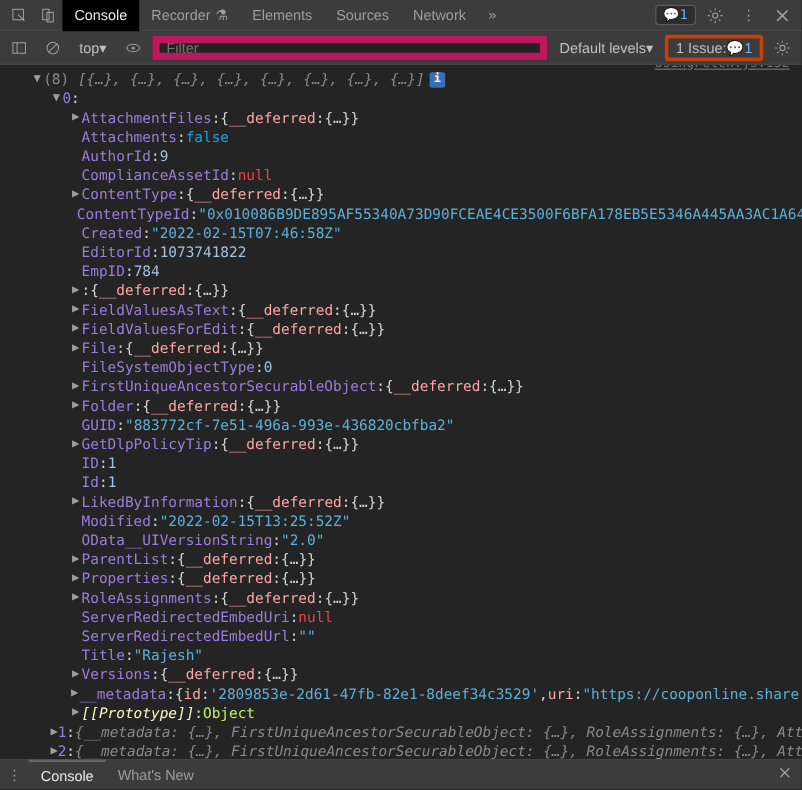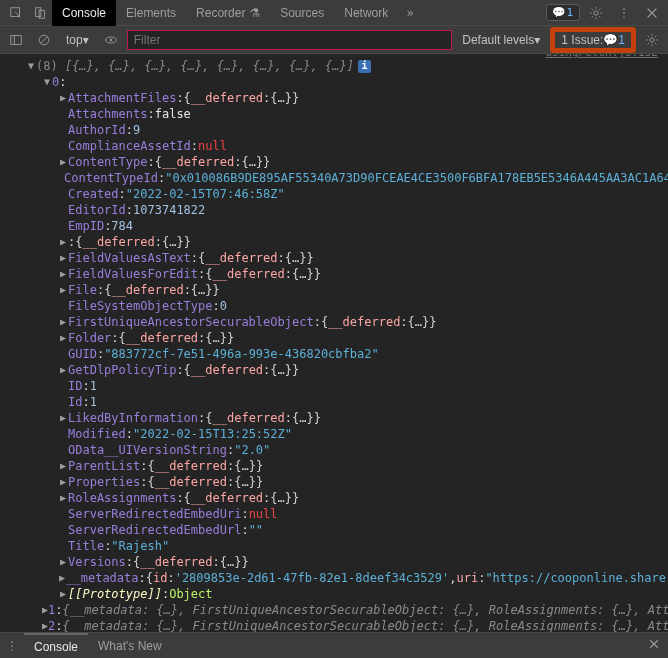--- a/index.html
+++ b/index.html
@@ -87,21 +87,21 @@
   color: #c0c0c0;
   font-family: "Segoe UI", sans-serif;
   font-size: 12px;
   cursor: pointer;
   display: flex;
   align-items: center;
   justify-content: center;
 }
 .sub-toolbar input.filter {
   background: #242424;
-  border: 1px solid #be185d;
+  border: 6px solid #be185d;
   color: #d4d4d4;
   padding: 3px 6px;
   font-size: 12px;
   flex: 1;
   min-width: 100px;
   height: 20px;
 }
 .console-content {
   flex: 1;
   overflow: auto;
@@ -132,21 +132,21 @@
 }
 .arrow.down::before { content: "▼"; }
 .arrow.right::before { content: "▶"; }
 .arrow.none { visibility: hidden; }
 .key { color: #9b7ddb; }
 .key.dim { color: #fca5a5; }
 .colon { color: #d4d4d4; }
 .punct { color: #d4d4d4; }
 .string { color: #5db0d7; }
 .number { color: #a1c2e0; }
-.bool { color: #e5e5e5; }
+.bool { color: #0ea5e9; }
 .null { color: #ef4444; }
 .preview { color: #8a8a8a; font-style: italic; }
 .preview .ell { font-style: normal; }
 .info-icon {
   display: inline-flex;
   width: 13px;
   height: 13px;
   background: #3b6fb3;
   border-radius: 2px;
   align-items: center;
@@ -206,25 +206,25 @@
     <svg viewBox="0 0 16 16">
         <rect x="3" y="2" width="6" height="10" fill="none" stroke="currentColor"></rect>
         <rect x="7" y="5" width="6" height="9" fill="none" stroke="currentColor"></rect>
       </svg>
   </div>
   <div class="tabs">
     <div class="tab active">
         <span>Console</span>
       </div>
     <div class="tab">
-        <span>Elements</span>
-      </div>
-    <div class="tab">
         <span>Recorder</span>
         <span class="beta">⚗</span>
+      </div>
+    <div class="tab">
+        <span>Elements</span>
       </div>
     <div class="tab">
         <span>Sources</span>
       </div>
     <div class="tab">
         <span>Network</span>
       </div>
     <div class="toolbar-icon">»</div>
   </div>
   <div class="right-icons">
@@ -259,21 +259,21 @@
   </div>
   <div class="dropdown"><span>top</span> ▾</div>
   <div class="toolbar-icon">
     <svg viewBox="0 0 16 16">
         <ellipse cx="8" cy="8" rx="6" ry="3.5" fill="none" stroke="currentColor"></ellipse>
         <circle cx="8" cy="8" r="1.5" fill="currentColor"></circle>
       </svg>
   </div>
   <input class="filter" placeholder="Filter" style="">
   <div class="dropdown"><span>Default levels</span> ▾</div>
-  <div class="dropdown" style="border:5px solid #c2410c;border-radius:3px;padding:1px 6px;">
+  <div class="dropdown" style="border:3px solid #c2410c;border-radius:3px;padding:1px 6px;">
     <span>1 Issue:</span> 
       <span style="color:#6cb6ff">💬 </span>
       <span style="color:#6cb6ff">1</span>
   </div>
   <div class="toolbar-icon">
     <svg viewBox="0 0 16 16">
         <circle cx="8" cy="8" r="2.5" fill="none" stroke="currentColor"></circle>
         <path d="M8 1v2M8 13v2M1 8h2M13 8h2M3 3l1.5 1.5M11.5 11.5L13 13M3 13l1.5-1.5M11.5 4.5L13 3" stroke="currentColor"></path>
       </svg>
   </div>

